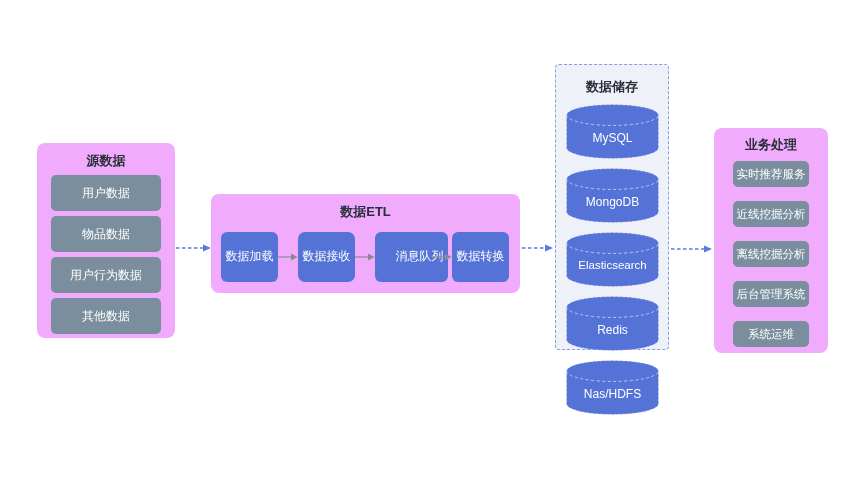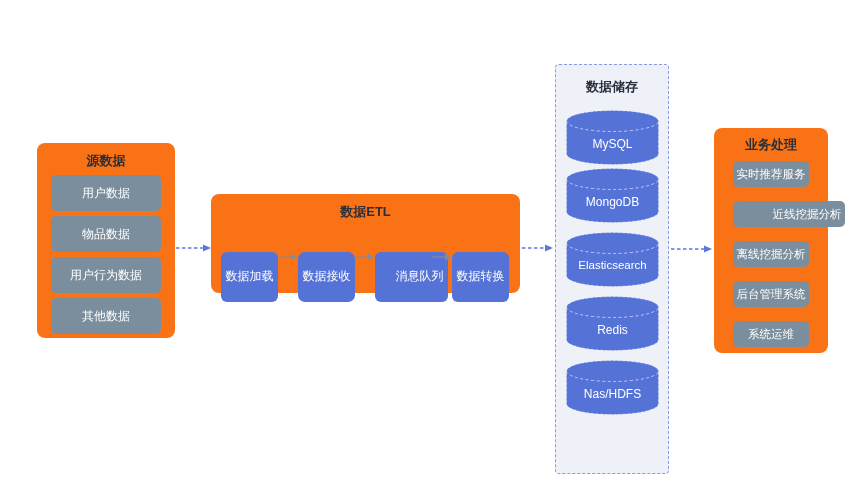--- a/index.html
+++ b/index.html
@@ -1,34 +1,34 @@
 <!DOCTYPE html>
 <html><head>
 <meta charset="utf-8">
 <style>
   html,body{margin:0;padding:0;background:#ffffff;}
   body{font-family:"Liberation Sans","DejaVu Sans",sans-serif;}
   .canvas{position:relative;width:865px;height:486px;background:#ffffff;overflow:hidden;}
 
-  .panel{position:absolute;background:#f97316;border-radius:8px;}
+  .panel{position:absolute;background:#f0abfc;border-radius:8px;}
   .panel-title{position:absolute;left:0;right:0;text-align:center;font-size:13px;font-weight:bold;color:#2B2F3A;margin:0;}
 
   
   .source-panel{left:37px;top:143px;width:138px;height:195px;}
   .gray-node{position:absolute;left:14px;width:110px;height:36px;background:#7A8E9D;border-radius:5px;
              color:#fff;font-size:12px;display:flex;align-items:center;justify-content:center;}
 
   
   .etl-panel{left:211px;top:194px;width:309px;height:99px;}
   .blue-node{position:absolute;top:38px;width:57px;height:50px;background:#5573D7;border-radius:6px;
-             color:#fff;font-size:12px;display:flex;align-items:center;justify-content:center;text-align:center;line-height:1.1;margin-top:20px;}
+             color:#fff;font-size:12px;display:flex;align-items:center;justify-content:center;text-align:center;line-height:1.1;}
   .step-arrow{position:absolute;top:58px;width:20px;height:10px;}
 
   
-  .storage-panel{left:555px;top:64px;width:114px;height:410px;background:#EFF1F9;border:1px dashed #8A99E3;border-radius:4px;box-sizing:border-box;}
+  .storage-panel{left:555px;top:64px;width:114px;height:286px;background:#EFF1F9;border:1px dashed #8A99E3;border-radius:4px;box-sizing:border-box;}
   .db-cylinder{position:absolute;left:10px;width:93px;height:55px;}
   .db-cylinder svg{position:absolute;left:0;top:0;}
   .db-label{position:absolute;left:0;right:0;top:27px;text-align:center;color:#fff;font-size:12px;}
 
   
   .business-panel{left:714px;top:128px;width:114px;height:225px;}
   .biz-node{position:absolute;left:19px;width:76px;height:26px;background:#7A8E9D;border-radius:5px;
             color:#fff;font-size:11.5px;display:flex;align-items:center;justify-content:center;}
 
   .flow-arrow{position:absolute;height:10px;}
@@ -72,21 +72,21 @@
   </section>
 
   <svg class="flow-arrow" style="left:522px;top:243px;" width="32" height="10">
     <line x1="0" y1="5" x2="23" y2="5" stroke="#5B79DB" stroke-width="1.4" stroke-dasharray="3.5,2.5"></line>
     <polygon points="23,1.5 31,5 23,8.5" fill="#5B79DB"></polygon>
   </svg>
 
   <section class="panel storage-panel">
     <h3 class="panel-title" style="top:13px;">数据储存</h3>
 
-    <div class="db-cylinder" style="top:45px;">
+    <div class="db-cylinder" style="top:39px;">
       <svg width="93" height="55" viewBox="0 0 93 55">
         <path d="M0.5,11 A46,10.5 0 0 1 92.5,11 L92.5,44 A46,10.5 0 0 1 0.5,44 Z" fill="#5573D7" stroke="rgba(255,255,255,0.45)" stroke-width="1" stroke-dasharray="2.5,2"></path>
         <path d="M0.5,11 A46,10.5 0 0 0 92.5,11" fill="none" stroke="rgba(255,255,255,0.6)" stroke-width="1" stroke-dasharray="3,2.5"></path>
       </svg>
       <span class="db-label">MySQL</span>
     </div>
 
     <div class="db-cylinder" style="top:167px;">
       <svg width="93" height="55" viewBox="0 0 93 55">
         <path d="M0.5,11 A46,10.5 0 0 1 92.5,11 L92.5,44 A46,10.5 0 0 1 0.5,44 Z" fill="#5573D7" stroke="rgba(255,255,255,0.45)" stroke-width="1" stroke-dasharray="2.5,2"></path>
@@ -121,19 +121,19 @@
   </section>
 
   <svg class="flow-arrow" style="left:671px;top:244px;" width="42" height="10">
     <line x1="0" y1="5" x2="33" y2="5" stroke="#5B79DB" stroke-width="1.4" stroke-dasharray="3.5,2.5"></line>
     <polygon points="33,1.5 41,5 33,8.5" fill="#5B79DB"></polygon>
   </svg>
 
   <section class="panel business-panel">
     <h3 class="panel-title" style="top:8px;">业务处理</h3>
     <div class="biz-node" style="top:33px;">实时推荐服务</div>
-    <div class="biz-node" style="top:73px;padding-left:36px;">近线挖掘分析</div>
+    <div class="biz-node" style="top:73px;">近线挖掘分析</div>
     <div class="biz-node" style="top:113px;">离线挖掘分析</div>
     <div class="biz-node" style="top:153px;">后台管理系统</div>
     <div class="biz-node" style="top:193px;">系统运维</div>
   </section>
 
 </div>
 
 </body></html>

